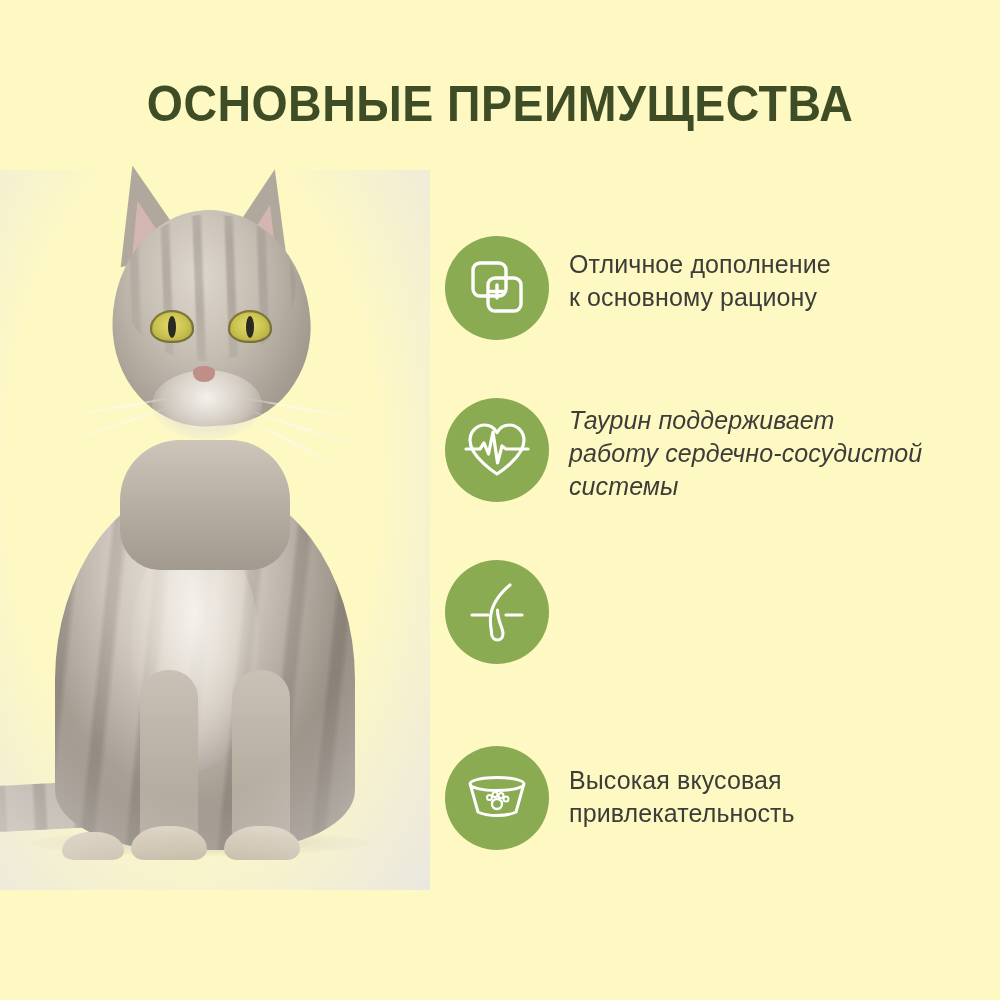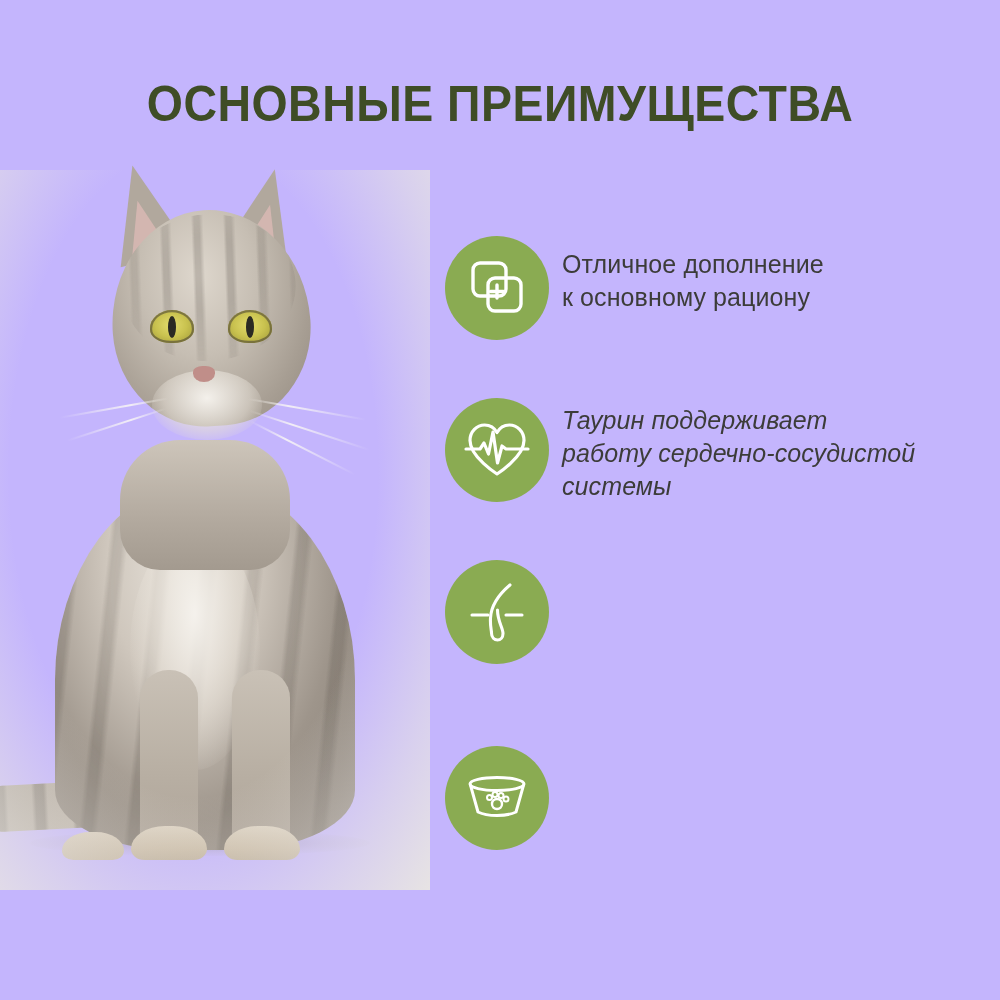--- a/index.html
+++ b/index.html
@@ -11,21 +11,21 @@
     width: 1000px;
     height: 1000px;
     overflow: hidden;
     font-family: "Liberation Sans", "DejaVu Sans", sans-serif;
     background: #e9e6e2;
   }
   .poster {
     position: relative;
     width: 1000px;
     height: 1000px;
-    background: #c4b5fd;
+    background: #fef9c3;
     overflow: hidden;
   }
 
   
   .title {
     position: absolute;
     left: 0;
     top: 76px;
     width: 1000px;
     text-align: center;
@@ -288,21 +288,21 @@
     border-radius: 50%;
     background: #8aab52;
     display: flex;
     align-items: center;
     justify-content: center;
   }
   .icon-circle svg {
     display: block;
   }
   .benefit-text {
-    margin-left: 13px;
+    margin-left: 20px;
     font-size: 25px;
     line-height: 33px;
     color: #3c3c39;
     letter-spacing: 0.1px;
     padding-top: 12px;
     white-space: pre-line;
   }
   .benefit-2 .benefit-text { padding-top: 6px; font-style: italic; }
   .benefit-3 .benefit-text { padding-top: 6px; }
   .benefit-4 .benefit-text { padding-top: 18px; }
@@ -388,16 +388,18 @@
         <svg width="68" height="50" viewBox="0 0 68 50" fill="none" aria-hidden="true">
           <ellipse cx="34" cy="11" rx="27" ry="6.5" stroke="#ffffff" stroke-width="3"></ellipse>
           <path d="M7.6 12.6 L15 39 C15 39 22 42.5 34 42.5 C46 42.5 53 39 53 39 L60.4 12.6" stroke="#ffffff" stroke-width="3" stroke-linecap="round" stroke-linejoin="round"></path>
           <circle cx="34" cy="31" r="5" stroke="#ffffff" stroke-width="2.4"></circle>
           <circle cx="26.5" cy="24.5" r="2.5" stroke="#ffffff" stroke-width="2"></circle>
           <circle cx="32" cy="21.5" r="2.5" stroke="#ffffff" stroke-width="2"></circle>
           <circle cx="38" cy="22.5" r="2.5" stroke="#ffffff" stroke-width="2"></circle>
           <circle cx="43" cy="26" r="2.5" stroke="#ffffff" stroke-width="2"></circle>
         </svg>
       </div>
+      <div class="benefit-text">Высокая вкусовая
+привлекательность</div>
     </div>
 
   </div>
 </div>
 
 </body></html>

